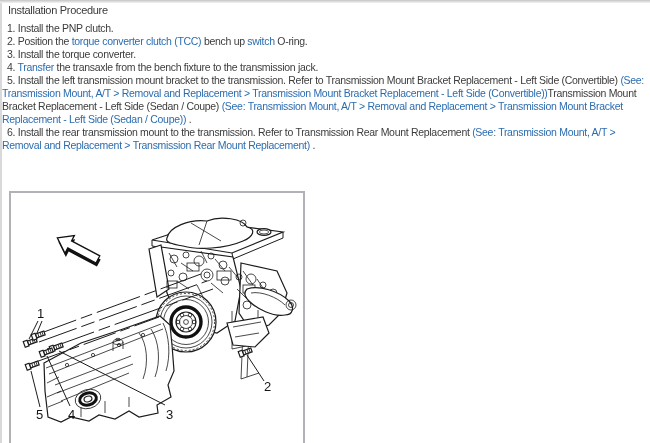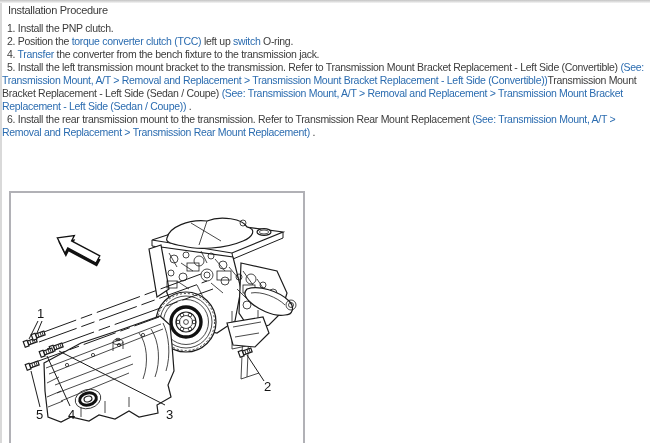--- a/index.html
+++ b/index.html
@@ -33,22 +33,23 @@
 </head>
 <body>
 
 <div class="left-line"></div>
 <div class="top-gradient"></div>
 
 <h1 class="page-title">Installation Procedure</h1>
 
 <div class="steps">
     <div class="step"><span>1.</span> <span>Install the PNP clutch.</span></div>
-    <div class="step"><span>2.</span> <span>Position the </span><a class="lnk" href="#">torque converter clutch (TCC)</a><span> left up </span><a class="lnk" href="#">switch</a><span> O-ring.</span></div>
-    <div class="step"><span>4.</span> <a class="lnk" href="#">Transfer</a><span> the converter from the bench fixture to the transmission jack.</span></div>
+    <div class="step"><span>2.</span> <span>Position the </span><a class="lnk" href="#">torque converter clutch (TCC)</a><span> bench up </span><a class="lnk" href="#">switch</a><span> O-ring.</span></div>
+    <div class="step"><span>3.</span> <span>Install the torque converter.</span></div>
+    <div class="step"><span>4.</span> <a class="lnk" href="#">Transfer</a><span> the transaxle from the bench fixture to the transmission jack.</span></div>
     <div class="step"><span>5.</span> <span>Install the left transmission mount bracket to the transmission. Refer to Transmission Mount Bracket Replacement - Left Side (Convertible) </span><a class="lnk" href="#">(See: Transmission Mount, A/T &gt; Removal and Replacement &gt; Transmission Mount Bracket Replacement - Left Side (Convertible))</a><span>Transmission Mount Bracket Replacement - Left Side (Sedan / Coupe) </span><a class="lnk" href="#">(See: Transmission Mount, A/T &gt; Removal and Replacement &gt; Transmission Mount Bracket Replacement - Left Side (Sedan / Coupe))</a><span> .</span></div>
     <div class="step"><span>6.</span> <span>Install the rear transmission mount to the transmission. Refer to Transmission Rear Mount Replacement </span><a class="lnk" href="#">(See: Transmission Mount, A/T &gt; Removal and Replacement &gt; Transmission Rear Mount Replacement)</a><span> .</span></div>
   </div>
 
 <figure class="figure-box">
   <svg width="292" height="250" viewBox="0 0 292 250">
 
     <g transform="translate(51,36) rotate(28)">
       <path d="M0,10 L14,0 L14,6 L46,6 L46,14 L14,14 L14,20 Z" fill="#111" transform="translate(2.5,2.8)"></path>
       <path d="M0,10 L14,0 L14,6 L46,6 L46,14 L14,14 L14,20 Z" fill="#fff" stroke="#111" stroke-width="1.3"></path>

